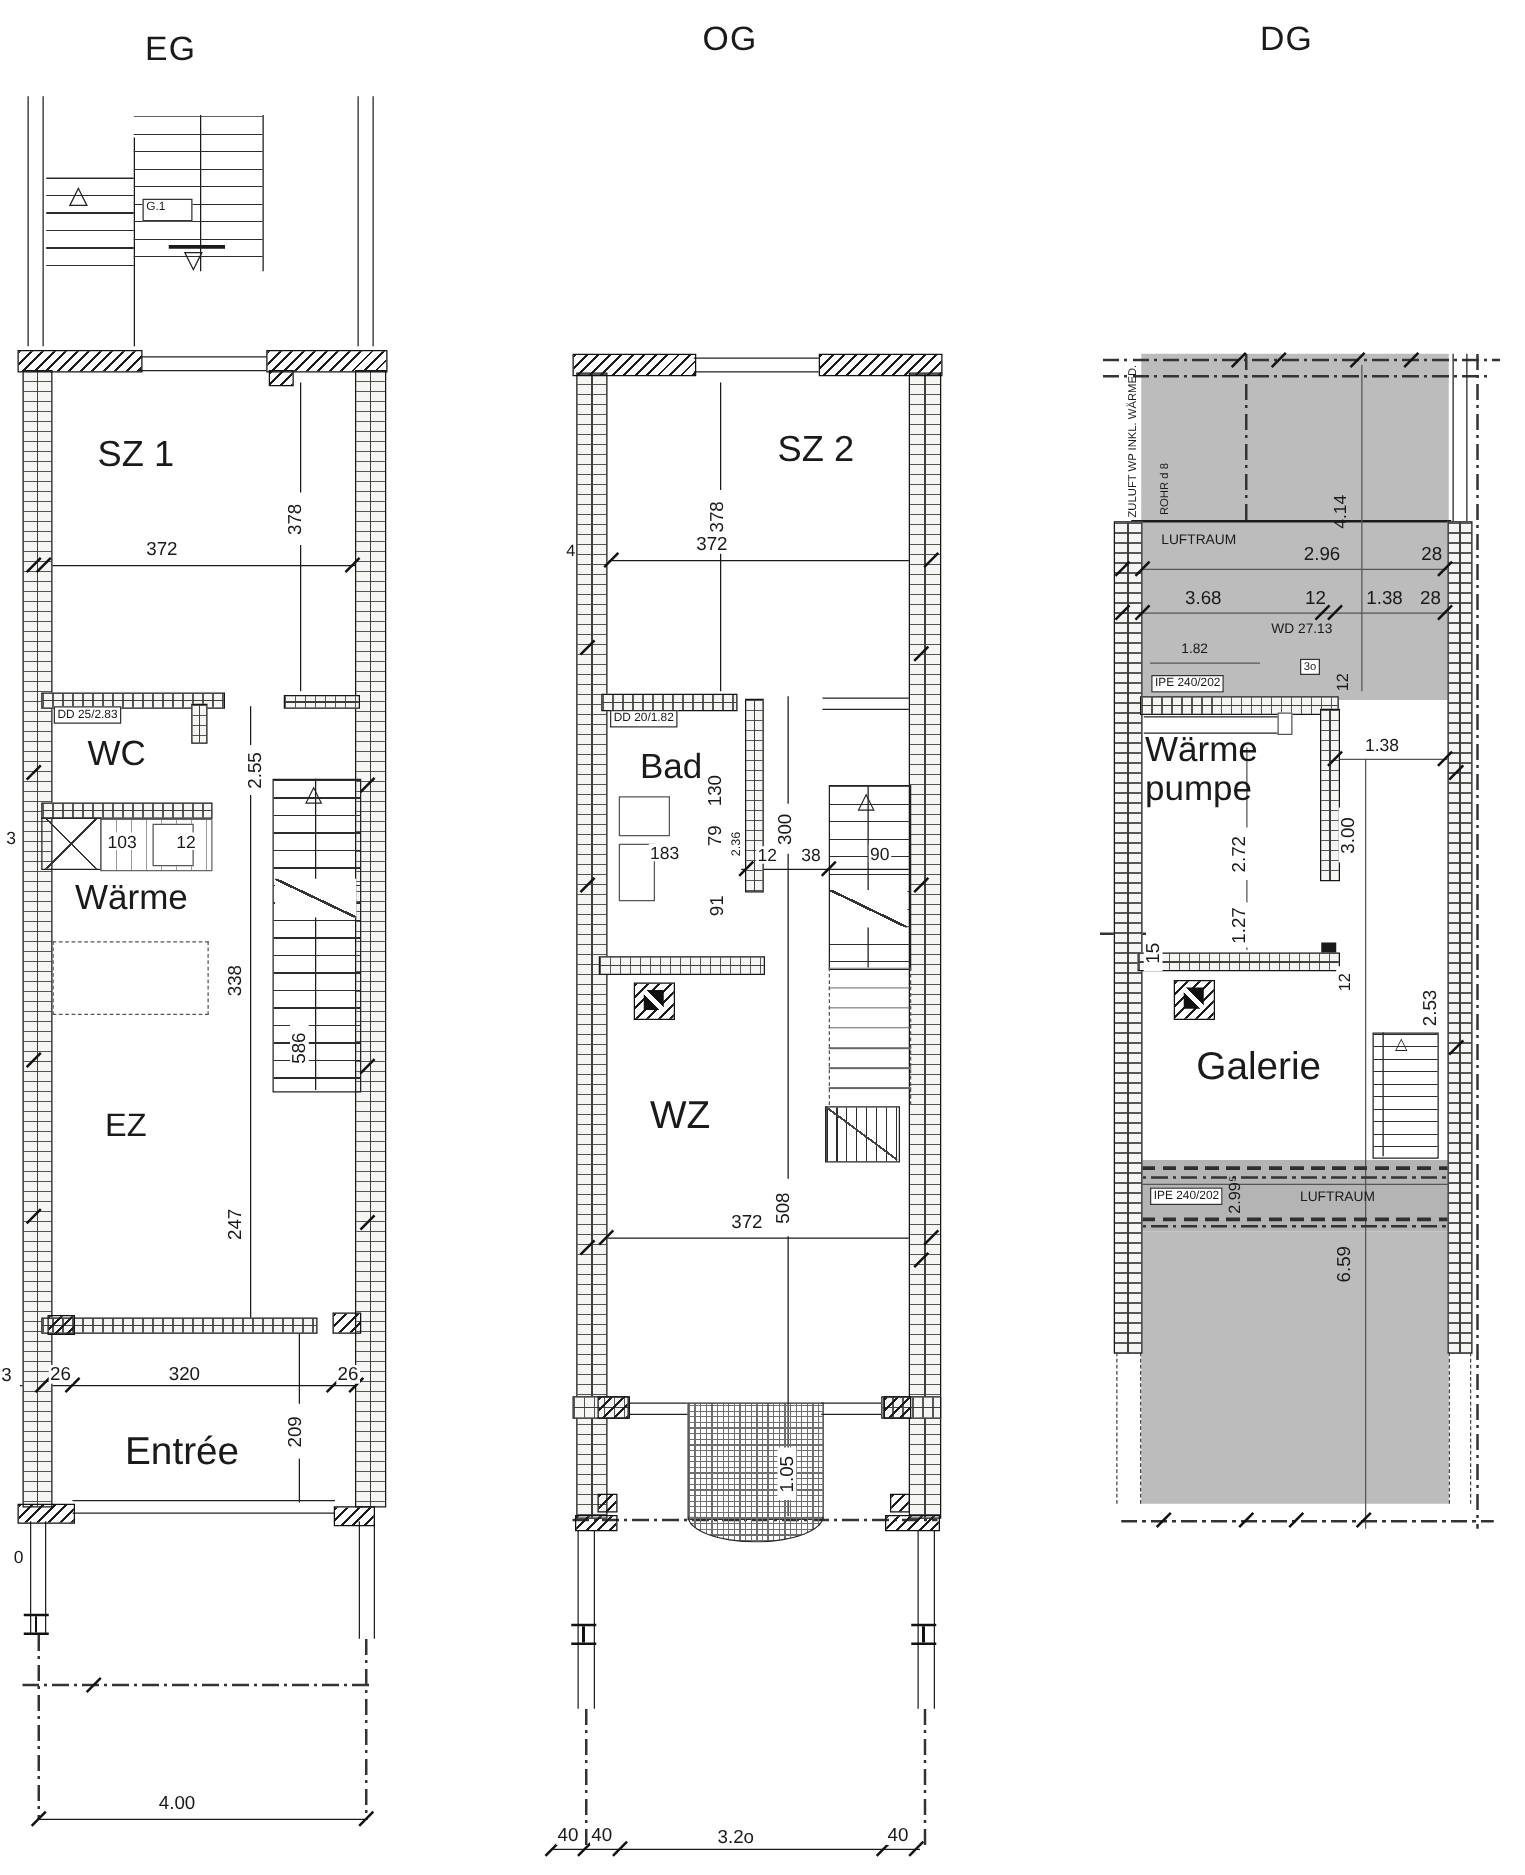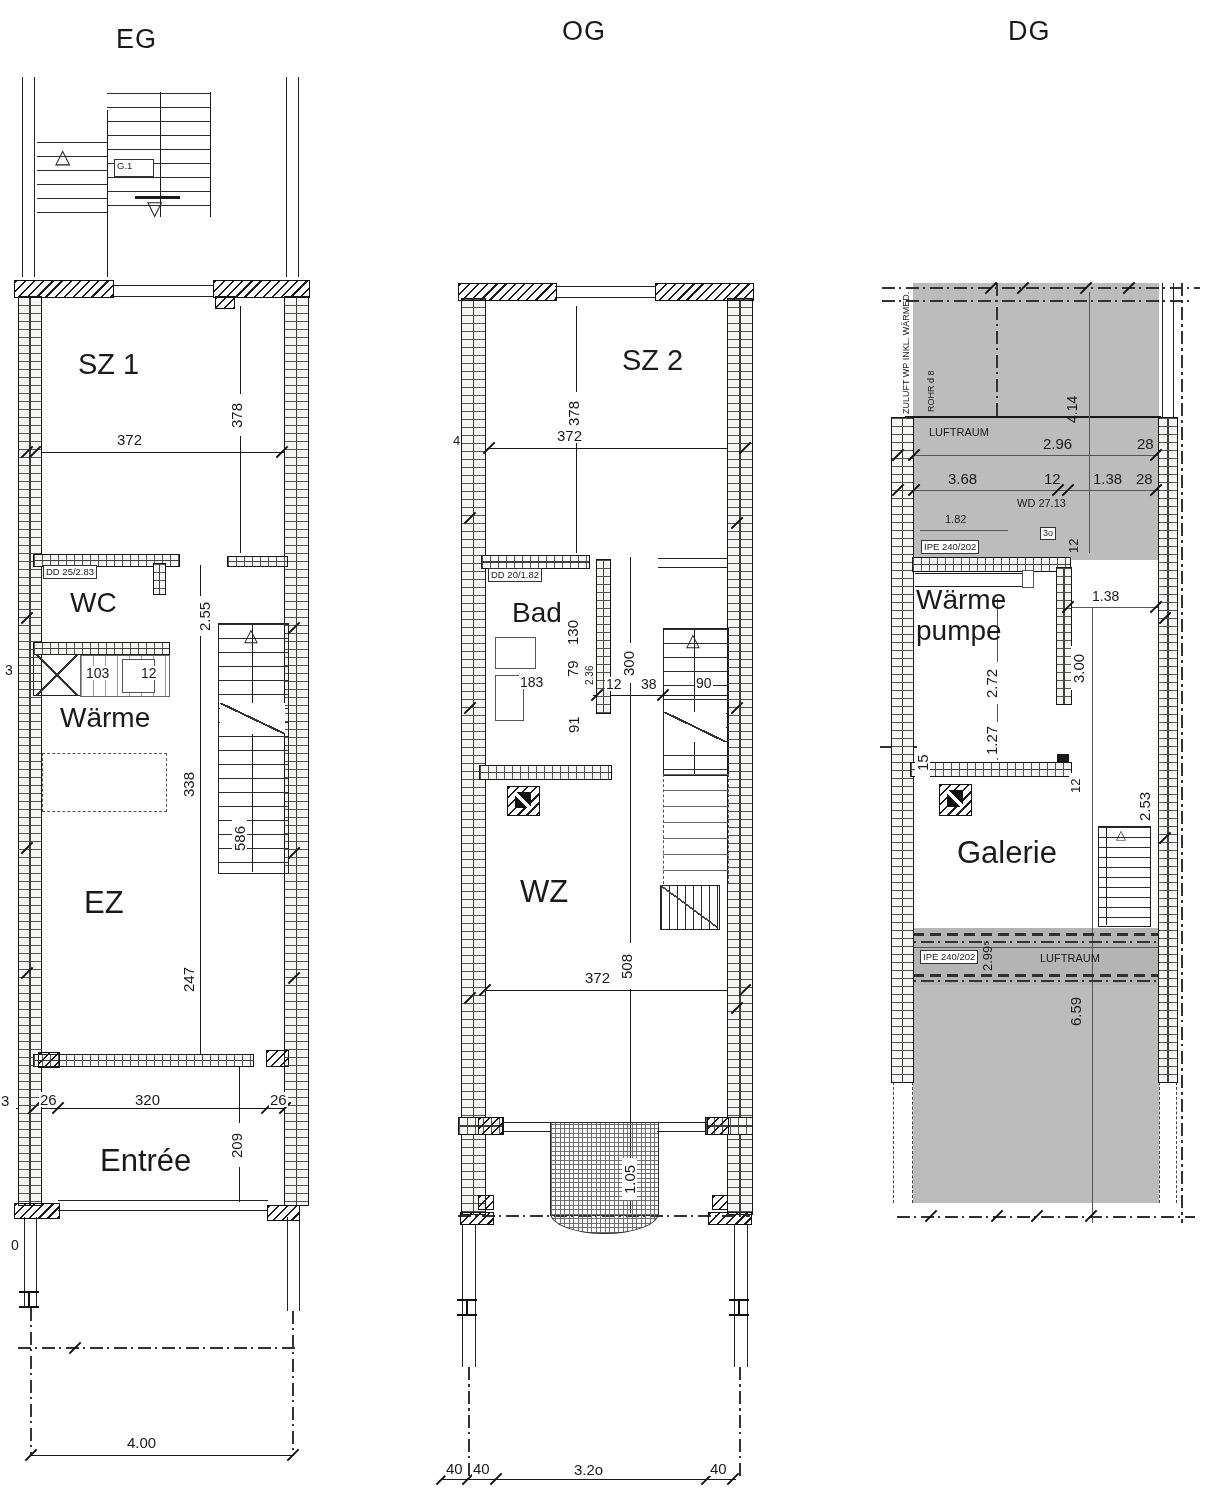--- a/index.html
+++ b/index.html
@@ -116,21 +116,21 @@
   <div class="a room" style="left:60px;top:702px;font-size:28px">Wärme</div>
   <div class="a dsh" style="left:42px;top:753px;width:123px;height:57px"></div>
   <div class="a vdim" style="left:181px;top:761px;height:44px">338</div>
 
   <div class="a stv" style="left:218px;top:623px;width:69px;height:249px"></div>
   <div class="a ln" style="left:252px;top:623px;width:1px;height:249px"></div>
   <div class="a brk" style="left:220px;top:703px;width:65px;height:31px"></div>
   <span class="a tri" style="left:244px;top:626px">△</span>
   <div class="a vdim" style="left:232px;top:816px;height:42px">586</div>
   <div class="a vdim" style="left:181px;top:956px;height:44px">247</div>
-  <div class="a room" style="left:84px;top:886px;font-size:31px">EZ</div>
+  <div class="a room" style="left:84px;top:886px;font-size:26px">EZ</div>
 
   <div class="a wh" style="left:33px;top:1054px;width:219px;height:11px"></div>
   <div class="a ht" style="left:38px;top:1052px;width:20px;height:14px"></div>
   <div class="a ht" style="left:266px;top:1050px;width:21px;height:15px"></div>
   <div class="a ln" style="left:16px;top:1108px;width:272px;height:1px"></div>
   <div class="a tick" style="left:33px;top:1100px"></div>
     <div class="a tick" style="left:57px;top:1100px"></div>
   <div class="a tick" style="left:266px;top:1100px"></div>
     <div class="a tick" style="left:284px;top:1100px"></div>
   <div class="a dim tg" style="left:0px;top:1093px">3</div>

